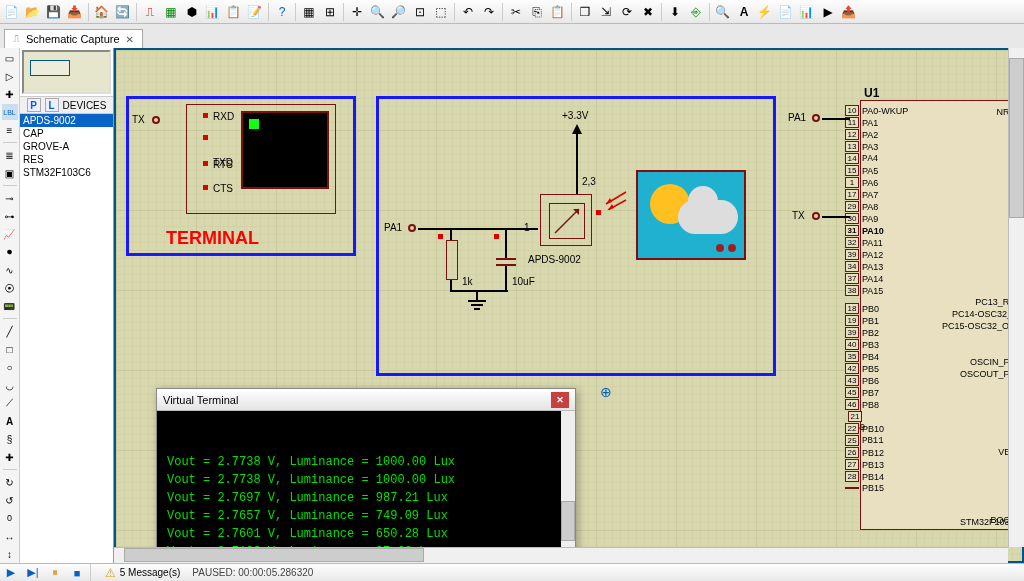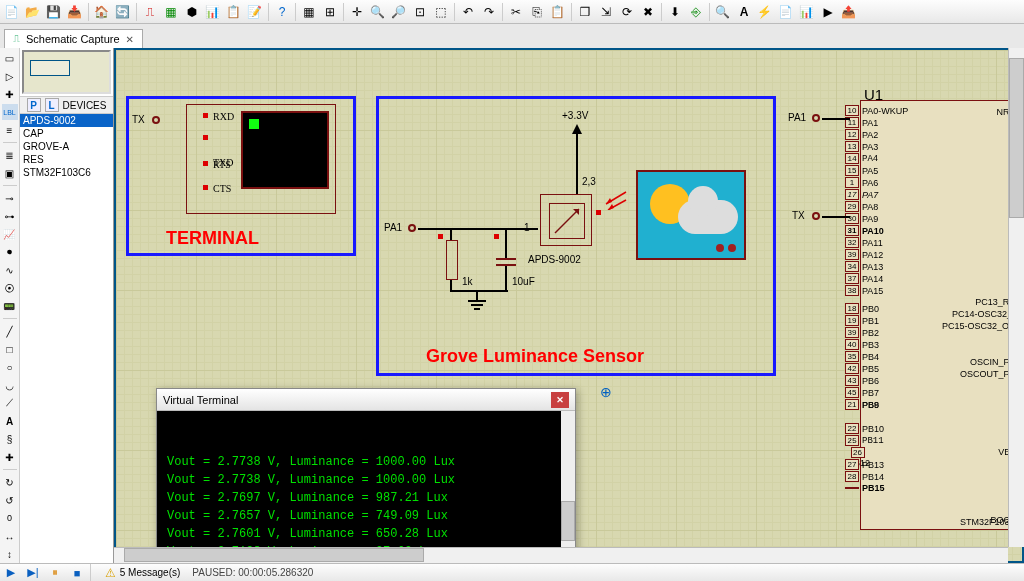--- a/index.html
+++ b/index.html
@@ -41,33 +41,33 @@
     border: 2px solid #058;
   }
   .scrollbar-v { position: absolute; right: 0; top: 0; bottom: 16px; width: 16px; background: #f0f0f0; border-left: 1px solid #bbb; }
   .scrollbar-h { position: absolute; left: 0; right: 16px; bottom: 0; height: 16px; background: #f0f0f0; border-top: 1px solid #bbb; }
   .scroll-thumb { background: #cdcdcd; border: 1px solid #aaa; }
   
   .sch-box { position: absolute; border: 3px solid #1818ff; background: transparent; }
   .sch-label { position: absolute; color: #ff0000; font-weight: 900; font-family: Arial, sans-serif; }
   .vt-led { width: 10px; height: 10px; background: #1f1; position: absolute; }
   .pin-dot { width: 8px; height: 8px; border: 2px solid #7a1010; border-radius: 50%; background: transparent; position: absolute; }
-  .pin-label { position: absolute; font-size: 10px; font-family: Liberation Serif, serif; text-align: center; }
+  .pin-label { position: absolute; font-size: 10px; font-family: Liberation Sans, sans-serif; text-align: center; }
   
   .vt-window { position: absolute; border: 1px solid #888; background: #fff; box-shadow: 2px 2px 8px rgba(0,0,0,0.3); }
   .vt-title { height: 22px; background: linear-gradient(#fff,#e4e4e4); display: flex; align-items: center; padding: 0 6px; font-size: 11px; justify-content: space-between; border-bottom: 1px solid #bbb; }
   .vt-close { width: 18px; height: 16px; background: #c84040; color: #fff; display: flex; align-items: center; justify-content: center; font-size: 9px; cursor: pointer; font-weight: bold; }
   .vt-body { background: #000; color: #00e000; font-family: "Courier New", monospace; font-size: 12px; padding: 6px 10px; line-height: 18px; height: calc(100% - 22px); overflow: auto; white-space: pre; position: relative; }
   .vt-body .vscroll { position:absolute; right:0; top:0; bottom:0; width:14px; background:#eee; }
   
   .chip { position: absolute; background: #e8e0c0; border: 1px solid #7a1010; }
   .chip-pin-row { position: absolute; display:flex; align-items:center; }
   .chip-pin-num { font-size: 8px; width: 14px; text-align: center; background:#e8e0c0; border:1px solid #7a1010; }
   .chip-pin-name { font-size: 9px; padding-left: 3px; }
-  .chip-ref { position: absolute; font-size: 15px; font-family: Arial; }
+  .chip-ref { position: absolute; font-size: 12px; font-family: Arial; font-weight: bold; }
   
   .sim-bar { height: 18px; background: linear-gradient(#fdfdfd,#e8e8e8); border-top: 1px solid #bbb; display: flex; align-items: center; font-size: 10px; }
   .sim-btn { width: 22px; height: 16px; display: flex; align-items: center; justify-content: center; color: #0a60c0; cursor: pointer; font-size: 11px; }
   .sim-msg { margin-left: 12px; display:flex; align-items:center; gap:4px; }
   .sim-msg .warn { color: #d8a000; font-size: 12px; }
   .sim-status { margin-left: 12px; color: #444; }
   
   .net-label { position: absolute; font-size: 10px; }
   .red-sq { width: 5px; height: 5px; background: #d00; position: absolute; }
   
@@ -213,21 +213,20 @@
         <span class="red-sq" style="left:16px; top:30px;"></span>
         <span class="red-sq" style="left:16px; top:56px;"></span>
         <span class="red-sq" style="left:16px; top:80px;"></span>
         <span class="pin-label" style="left:26px; top:6px;">RXD</span>
         <span class="pin-label" style="left:26px; top:28px;margin-top:24px;">TXD</span>
         <span class="pin-label" style="left:26px; top:54px;">RTS</span>
         <span class="pin-label" style="left:26px; top:78px;">CTS</span>
       </div>
 
       <div class="sch-box" style="left:260px; top:46px; width:400px; height:280px;"></div>
-      <div class="sch-label" style="left:310px; top:296px; font-size:18px;">Grove Luminance Sensor</div>
       <span class="net-label" style="left:446px; top:60px;">+3.3V</span>
       <div style="position:absolute; left:456px; top:74px; width:0;height:0; border-left:5px solid transparent; border-right:5px solid transparent; border-bottom:10px solid #000;"></div>
       <div style="position:absolute; left:460px; top:84px; width:2px; height:60px; background:#000;"></div>
       <span class="net-label" style="left:466px; top:126px;">2,3</span>
 
       <div class="comp-box" style="left:424px; top:144px; width:52px; height:52px;">
         <div style="position:absolute; left:8px; top:8px; width:36px; height:36px; border:1px solid #7a1010;"></div>
         <svg style="position:absolute; left:10px; top:10px;" width="32" height="32">
           <line x1="4" y1="28" x2="28" y2="4" stroke="#7a1010" stroke-width="1.5"></line>
           <polygon points="28,4 22,4 28,10" fill="#7a1010"></polygon>
@@ -302,21 +301,21 @@
               <span class="chip-pin-name">PA4</span>
             </div>
             <div class="chip-pin-row" style="left: -16px; top: 64px;">
               <span class="chip-pin-num">15</span>
               <span class="chip-pin-name">PA5</span>
             </div>
             <div class="chip-pin-row" style="left: -16px; top: 76px;">
               <span class="chip-pin-num">1</span>
               <span class="chip-pin-name">PA6</span>
             </div>
-            <div class="chip-pin-row" style="left: -16px; top: 88px; font-style: italic;">
+            <div class="chip-pin-row" style="left: -16px; top: 88px;">
               <span class="chip-pin-num">17</span>
               <span class="chip-pin-name">PA7</span>
             </div>
             <div class="chip-pin-row" style="left: -16px; top: 100px;">
               <span class="chip-pin-num">29</span>
               <span class="chip-pin-name">PA8</span>
             </div>
             <div class="chip-pin-row" style="left: -16px; top: 112px;">
               <span class="chip-pin-num">30</span>
               <span class="chip-pin-name">PA9</span>
@@ -374,45 +373,45 @@
               <span class="chip-pin-name">PB6</span>
             </div>
             <div class="chip-pin-row" style="left: -16px; top: 286px;">
               <span class="chip-pin-num">45</span>
               <span class="chip-pin-name">PB7</span>
             </div>
             <div class="chip-pin-row" style="left: -16px; top: 298px;">
               <span class="chip-pin-num">46</span>
               <span class="chip-pin-name">PB8</span>
             </div>
-            <div class="chip-pin-row" style="left: -16px; top: 298px;">
+            <div class="chip-pin-row" style="left: -16px; top: 310px; flex-direction: column;">
               <span class="chip-pin-num">21</span>
               <span class="chip-pin-name">PB9</span>
             </div>
             <div class="chip-pin-row" style="left: -16px; top: 322px;">
               <span class="chip-pin-num">22</span>
               <span class="chip-pin-name">PB10</span>
             </div>
             <div class="chip-pin-row" style="left: -16px; top: 334px; font-family: Liberation Mono, monospace;">
               <span class="chip-pin-num">25</span>
               <span class="chip-pin-name">PB11</span>
             </div>
-            <div class="chip-pin-row" style="left: -16px; top: 346px; flex-direction: column;">
+            <div class="chip-pin-row" style="left: -16px; top: 346px;">
               <span class="chip-pin-num">26</span>
               <span class="chip-pin-name">PB12</span>
             </div>
             <div class="chip-pin-row" style="left: -16px; top: 358px;">
               <span class="chip-pin-num">27</span>
               <span class="chip-pin-name">PB13</span>
             </div>
             <div class="chip-pin-row" style="left: -16px; top: 370px;">
               <span class="chip-pin-num">28</span>
               <span class="chip-pin-name">PB14</span>
             </div>
-            <div class="chip-pin-row" style="left: -16px; top: 382px; font-weight: bold;">
+            <div class="chip-pin-row" style="left: -16px; top: 382px;">
               <span class="chip-pin-num"></span>
               <span class="chip-pin-name">PB15</span>
             </div>
           </div>
         <div style="position:absolute; right:4px; top:6px; font-size:9px;">NRST</div>
         <div style="position:absolute; right:4px; top:196px; font-size:9px;">PC13_RTC</div>
         <div style="position:absolute; right:4px; top:208px; font-size:9px;">PC14-OSC32_IN</div>
         <div style="position:absolute; right:4px; top:220px; font-size:9px;">PC15-OSC32_OUT</div>
         <div style="position:absolute; right:4px; top:256px; font-size:9px;">OSCIN_PD0</div>
         <div style="position:absolute; right:4px; top:268px; font-size:9px;">OSCOUT_PD1</div>

